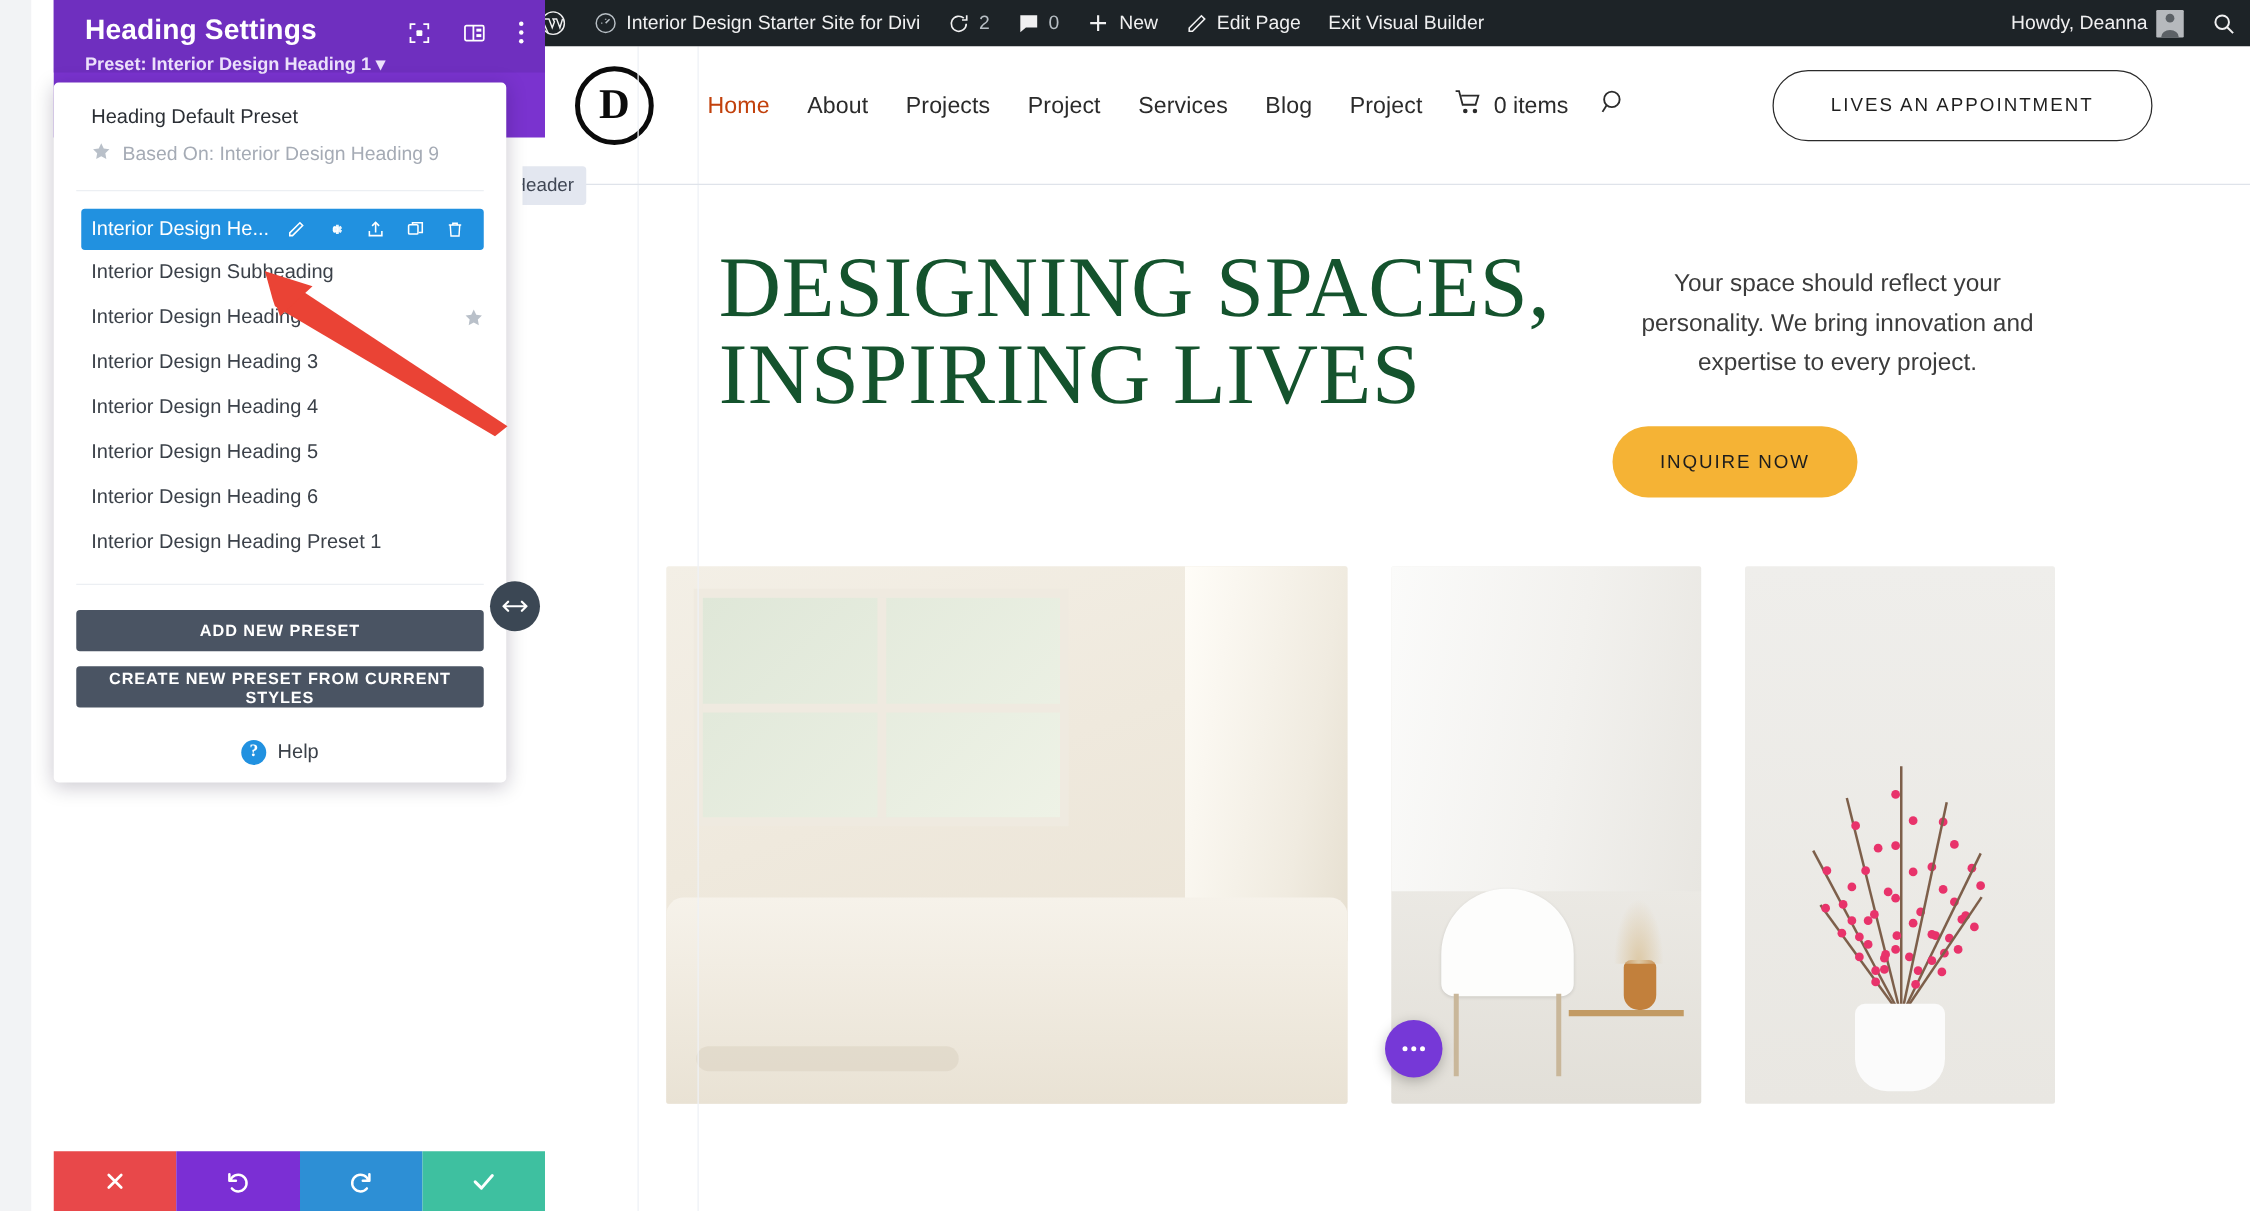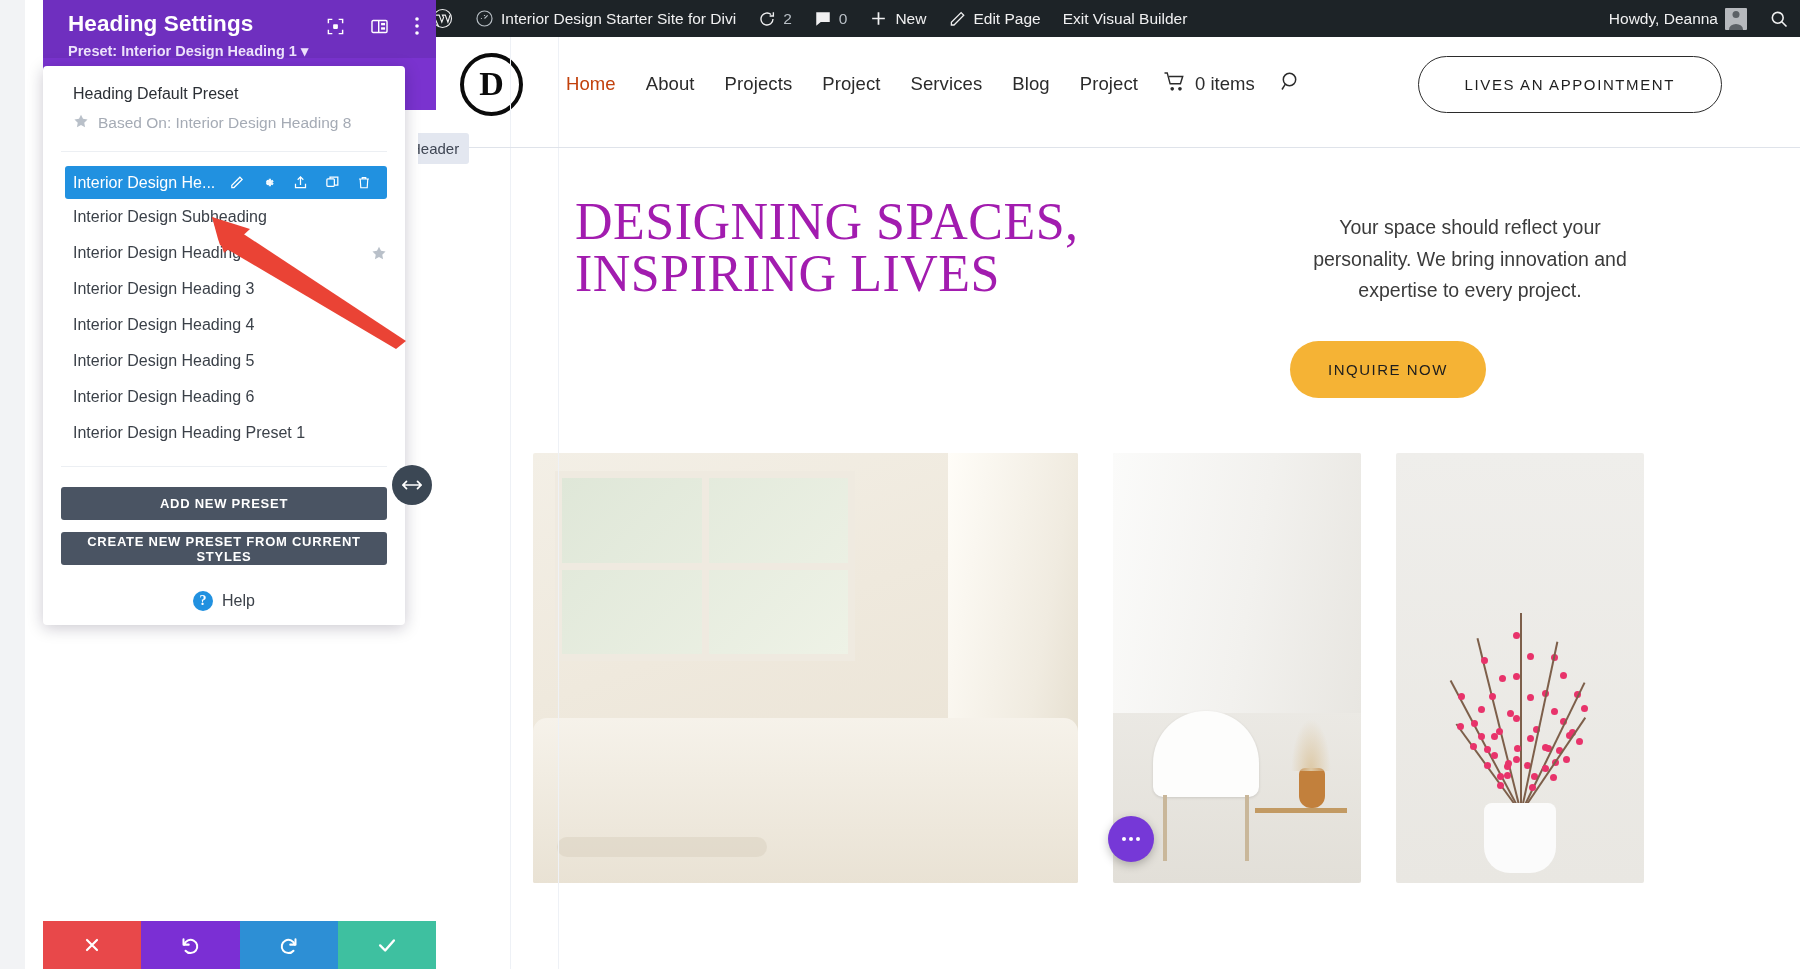--- a/index.html
+++ b/index.html
@@ -76,21 +76,21 @@
     color: #1f1f1f; white-space: nowrap; background: transparent;
     font-family: "Liberation Sans", sans-serif;
   }
 
   #hero {
     display: flex; padding: 65px 78px 0 42px; gap: 40px;
   }
   #hero-left { flex: 0 0 790px; padding-left: 115px; }
   #hero-title {
     font-family: "Liberation Serif", serif;
-    font-size: 52px; line-height: 1.0; color: #a21caf;
+    font-size: 69px; line-height: 1.0; color: #14532d;
     font-weight: 400; letter-spacing: .5px;
   }
   #hero-right { padding-top: 16px; flex: 1; }
   #hero-text {
     font-size: 19.5px; line-height: 1.62; color: #3b3b3b;
     max-width: 360px;
     text-align: center;
   }
   #inquire-btn {
     margin-top: 34px; background: #f5b335; border: none;
@@ -557,21 +557,21 @@
 
   <div id="preset-dropdown">
     <div class="dd-default">
       <div class="dd-default-title">Heading Default Preset</div>
       <div class="dd-basedon">
         <span>
           <svg width="16" height="16" viewBox="0 0 24 24" fill="#b9c0c9">
             <path d="M12 2.5l3 6.2 6.8 1-4.9 4.8 1.2 6.8L12 18.1 5.9 21.3l1.2-6.8L2.2 9.7l6.8-1z"></path>
           </svg>
         </span>
-        <span>Based On: Interior Design Heading 8</span>
+        <span>Based On: Interior Design Heading 9</span>
       </div>
     </div>
     <div class="dd-sep"></div>
 
     <div class="dd-list">
 
       <div class="dd-item selected">
         <span class="label">Interior Design He...</span>
         <span class="dd-actions">
           <span class="ai">

